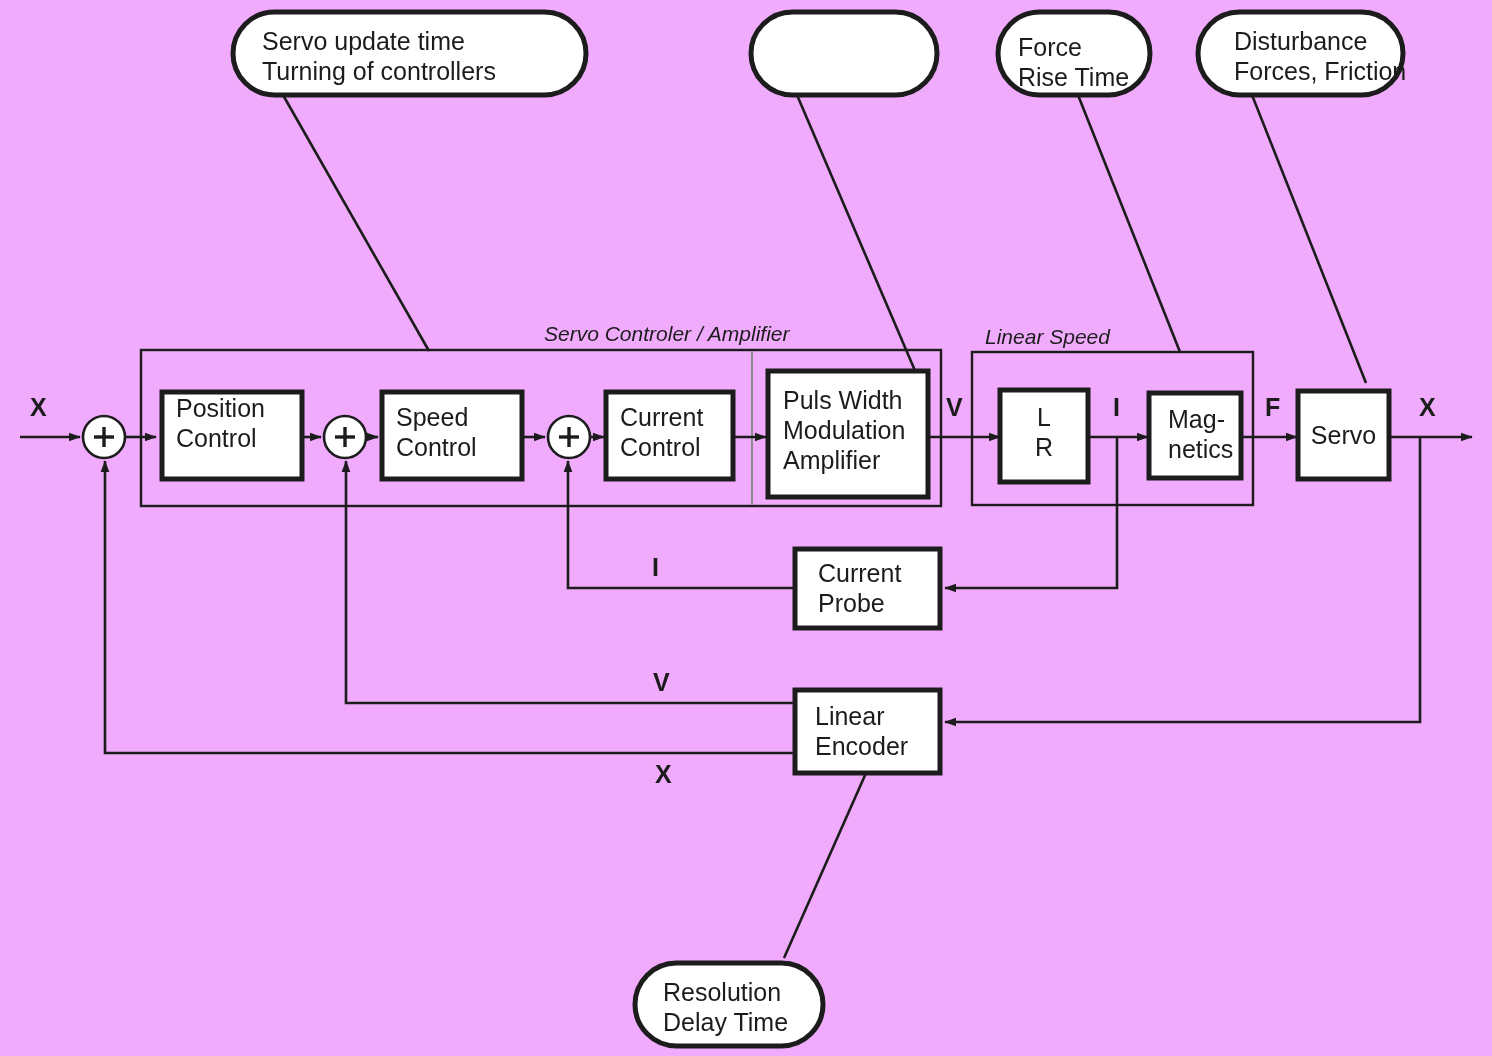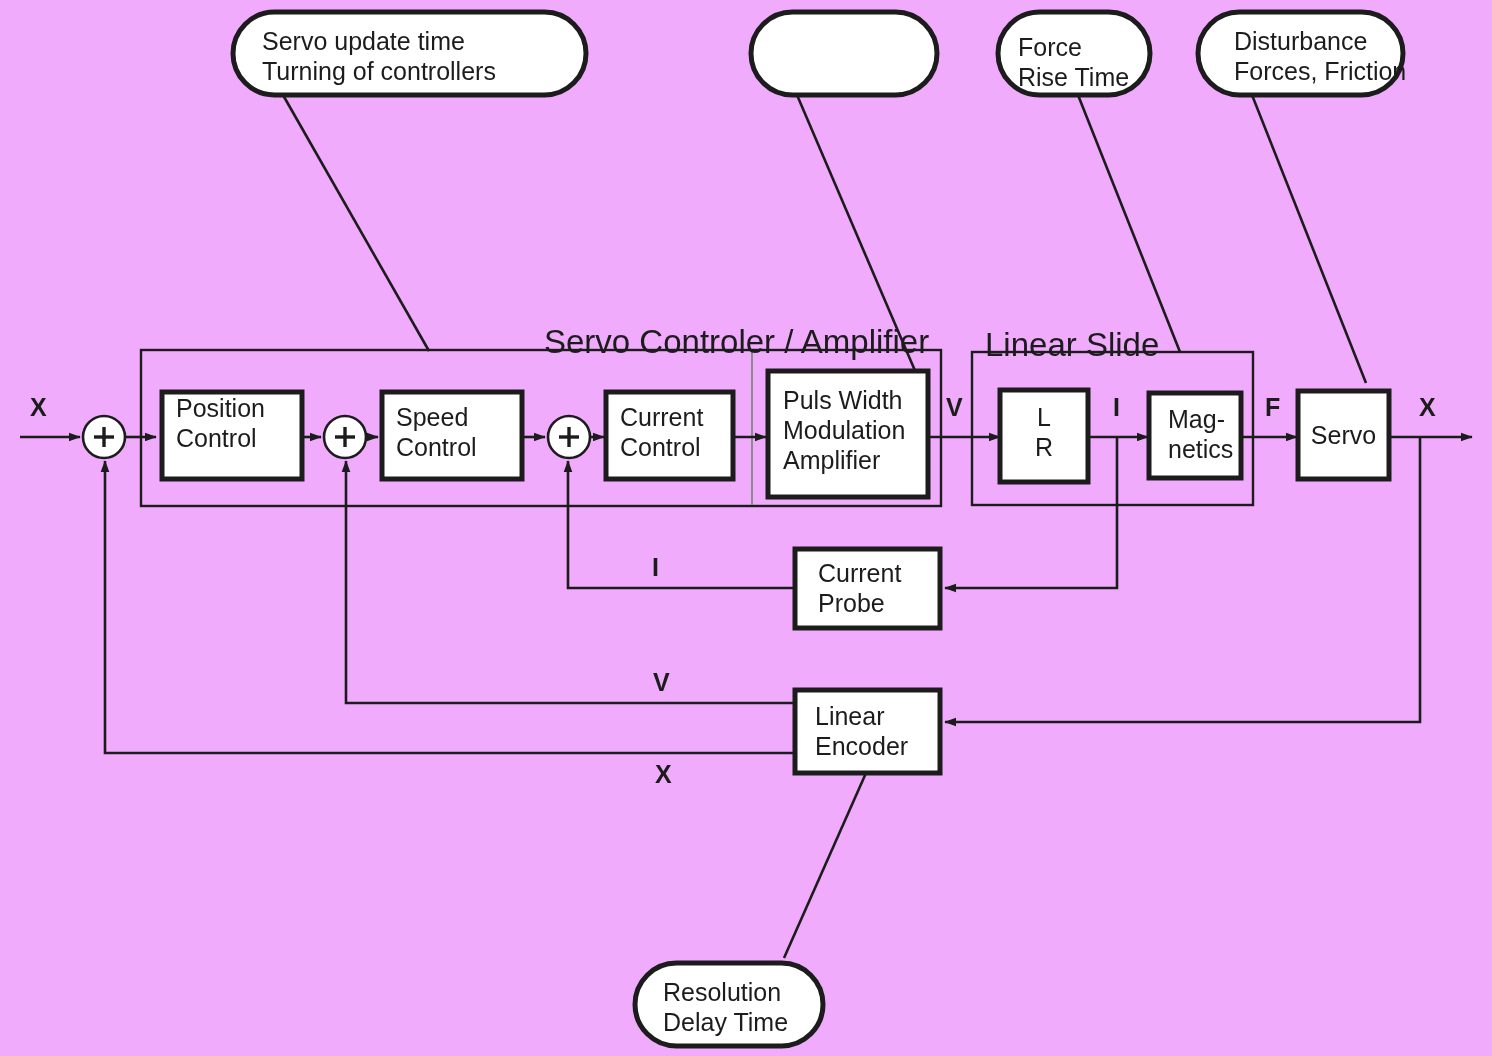--- a/index.html
+++ b/index.html
@@ -46,21 +46,22 @@
   .block-label {
     font-size: 25px;
     text-align: left;
   }
   .block-label.center { text-align: center; }
   .bubble-label {
     font-size: 25px;
     text-align: left;
   }
   .group-label {
-    font-size: 33px;
+    font-size: 21px;
+    font-style: italic;
   }
   .sig-label {
     font-size: 25px;
     font-weight: bold;
   }
 </style>
 </head>
 <body>
 
 <div id="stage">
@@ -146,21 +147,21 @@
   <div class="lbl bubble-label" style="left:262px; top:27px; width:310px;">Servo update time
 Turning of controllers</div>
   <div class="lbl bubble-label" style="left:1018px; top:33px; width:130px;">Force
 Rise Time</div>
   <div class="lbl bubble-label" style="left:1214px; top:27px; width:190px;margin-left:20px;">Disturbance
 Forces, Friction</div>
   <div class="lbl bubble-label" style="left:663px; top:978px; width:175px;">Resolution
 Delay Time</div>
 
   <div class="lbl group-label" style="left:544px; top:322px;">Servo Controler / Amplifier</div>
-  <div class="lbl group-label" style="left:985px; top:325px;">Linear Slide</div>
+  <div class="lbl group-label" style="left:985px; top:325px;">Linear Speed</div>
 
   <div class="lbl block-label" style="left:176px; top:394px; width:130px;">Position
 Control</div>
   <div class="lbl block-label" style="left:396px; top:403px; width:130px;">Speed
 Control</div>
   <div class="lbl block-label" style="left:620px; top:403px; width:120px;">Current
 Control</div>
   <div class="lbl block-label" style="left:783px; top:386px; width:150px;">Puls Width
 Modulation
 Amplifier</div>

